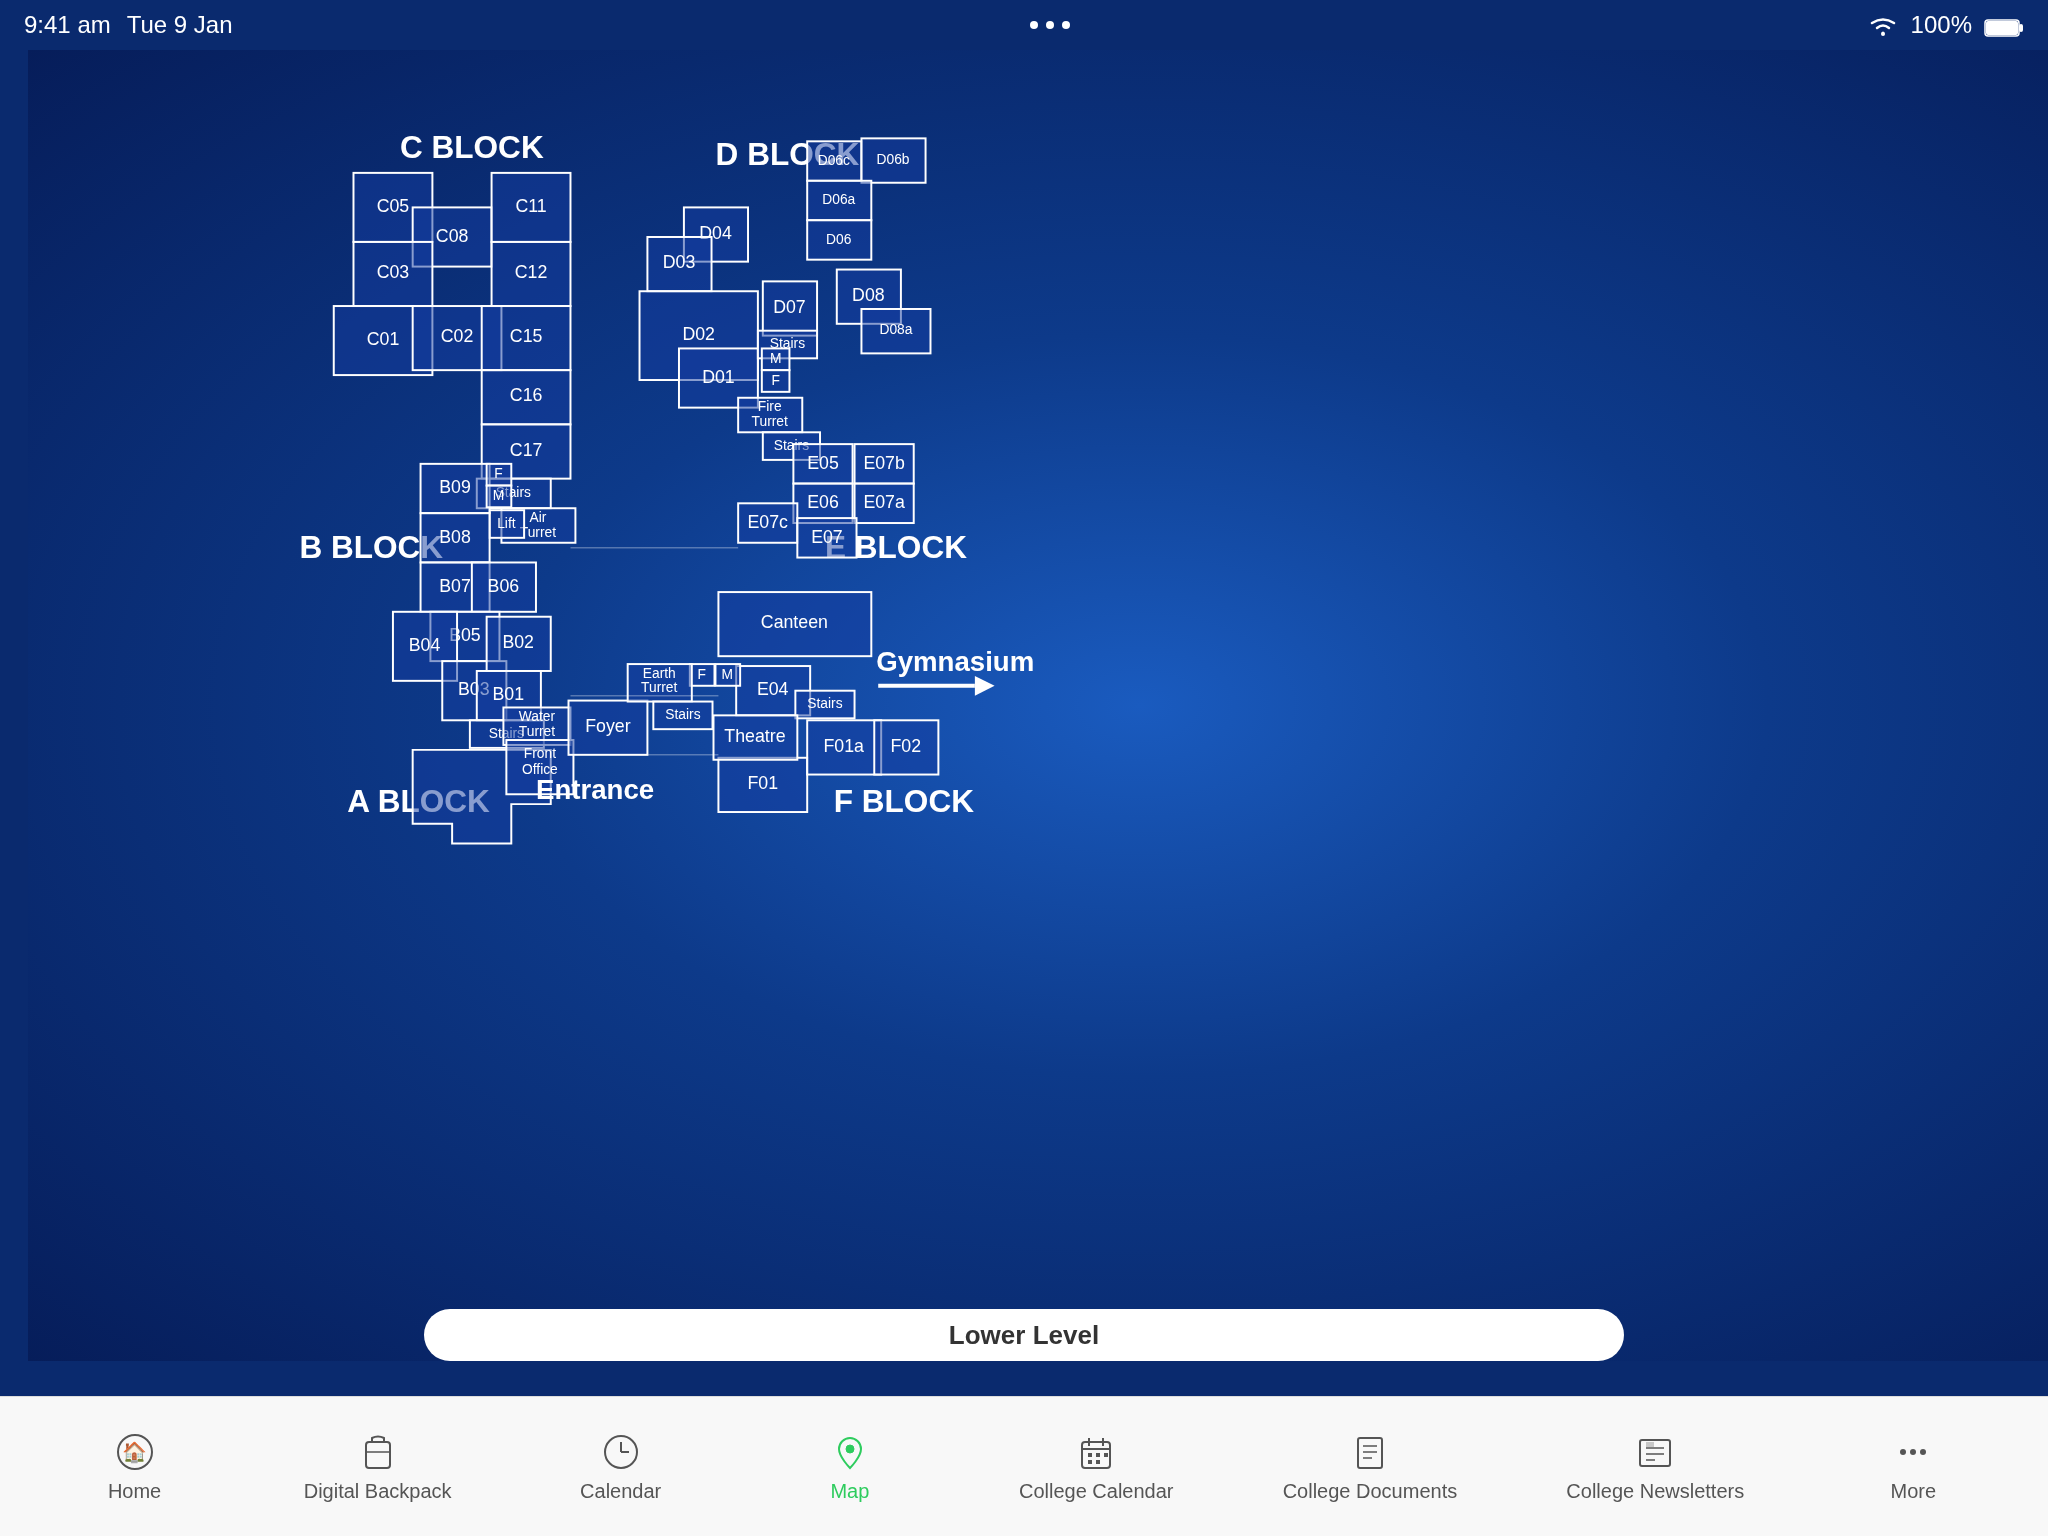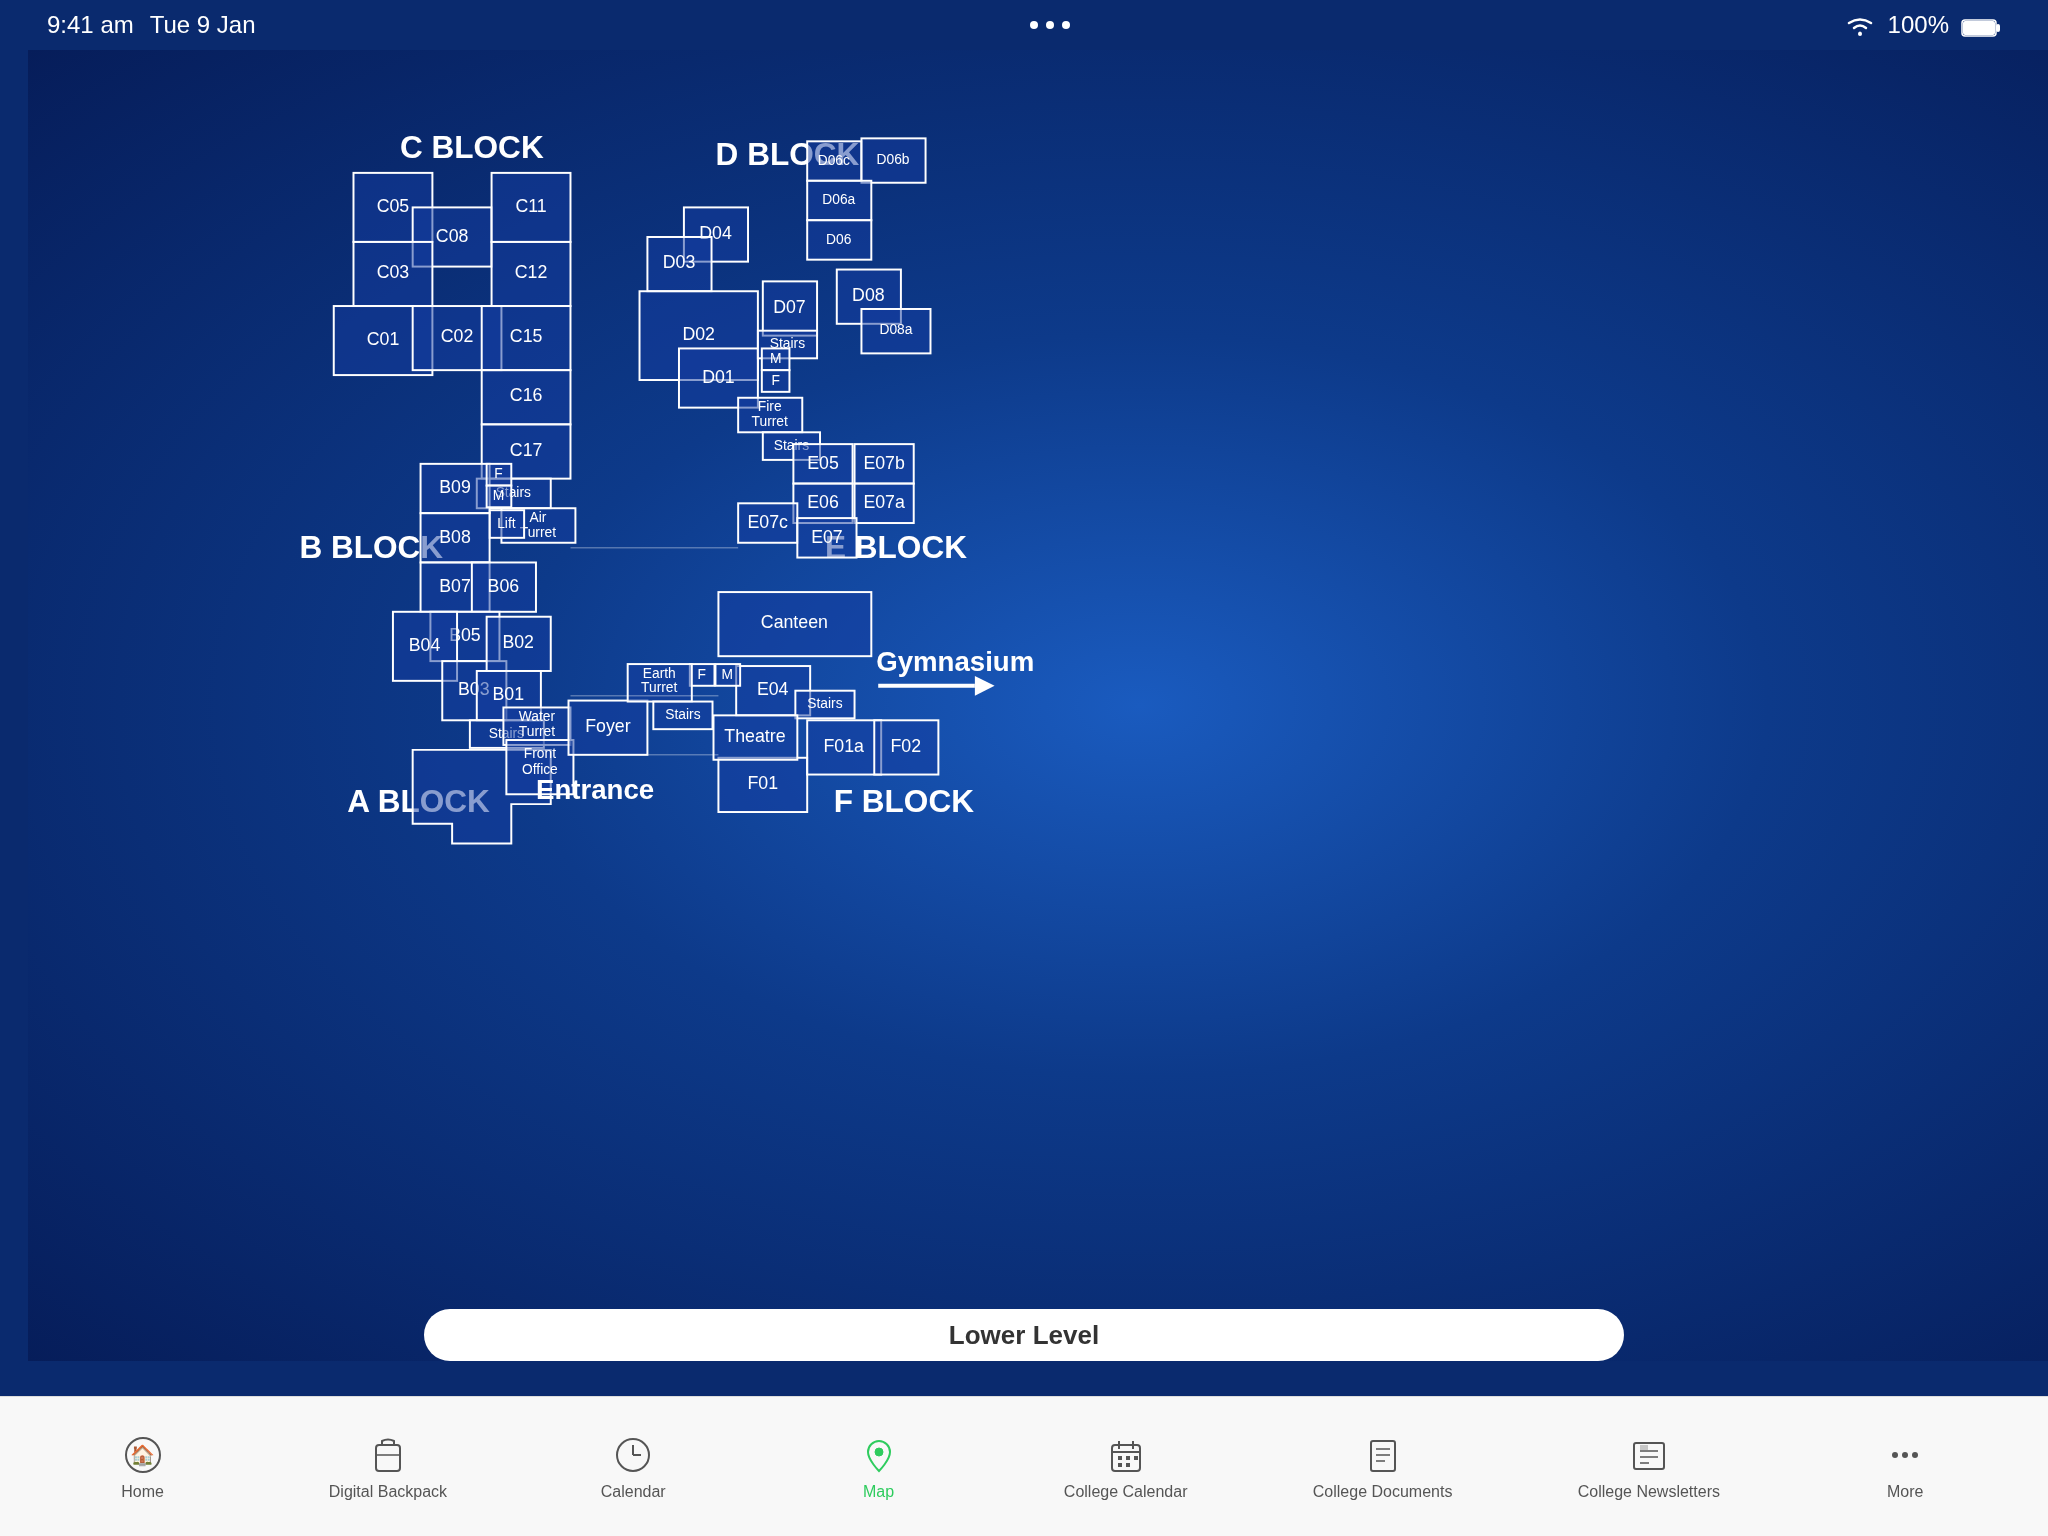--- a/index.html
+++ b/index.html
@@ -13,21 +13,21 @@
     }
 
     
     #status-bar {
       position: absolute;
       top: 0; left: 0; right: 0;
       height: 50px;
       display: flex;
       align-items: center;
       justify-content: space-between;
-      padding: 0 47px;
+      padding: 0 24px;
       color: white;
       font-size: 24px;
       font-weight: 500;
       z-index: 100;
     }
     #status-center {
       display: flex; gap: 8px; align-items: center;
     }
     .dot { width: 8px; height: 8px; background: white; border-radius: 50%; }
     #status-right { display: flex; align-items: flex-end; gap: 12px; }
@@ -110,21 +110,21 @@
       min-width: 120px;
     }
     .tab-icon {
       width: 44px;
       height: 44px;
       display: flex;
       align-items: center;
       justify-content: center;
     }
     .tab-label {
-      font-size: 16px;
+      font-size: 20px;
       color: #555;
     }
     .tab-item.active .tab-label { color: #2ecc5e; }
     .tab-item.active .tab-icon svg path,
     .tab-item.active .tab-icon svg circle,
     .tab-item.active .tab-icon svg rect { stroke: #2ecc5e; }
   </style>
 </head>
 <body>
 

